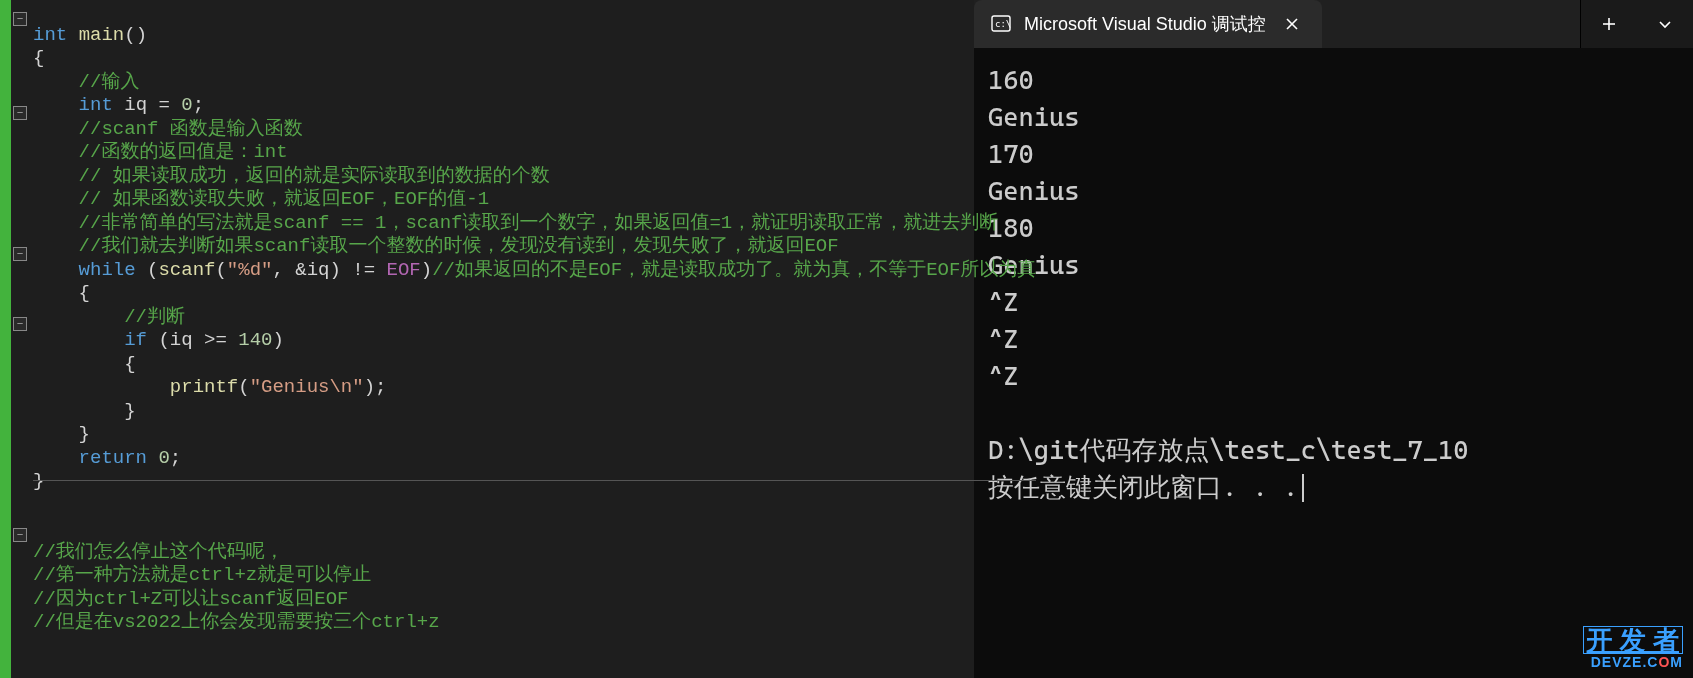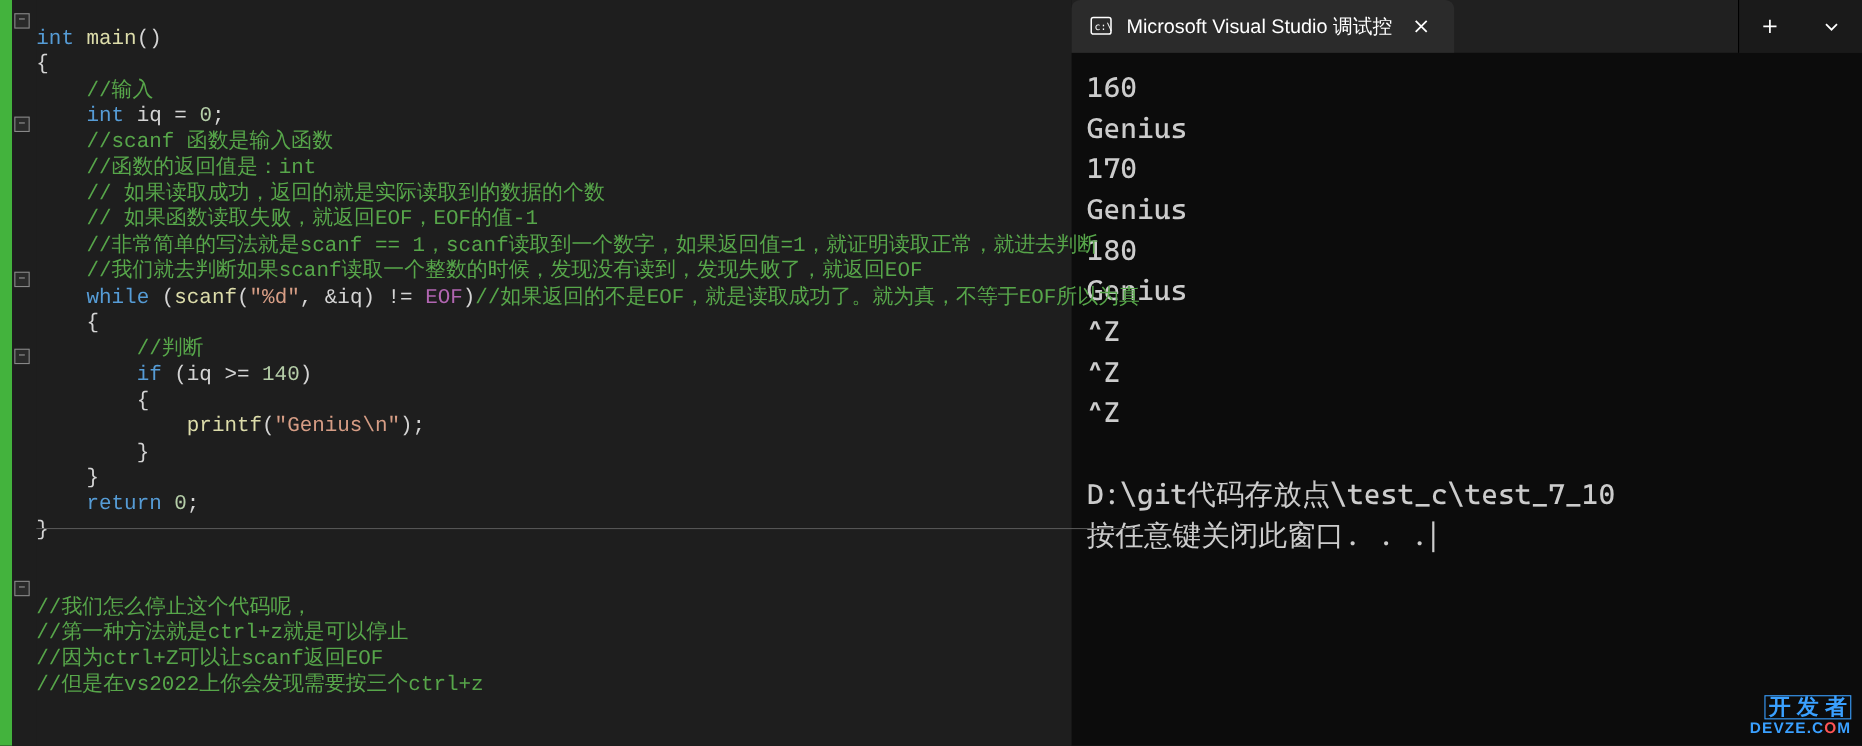--- a/index.html
+++ b/index.html
@@ -140,21 +140,21 @@
   .watermark {
     position:absolute;
     right: 10px; bottom: 8px;
     font-family: Arial, sans-serif;
     color:#3aa0ff;
     font-weight:bold;
     text-align:right;
     line-height:1;
     pointer-events:none;
   }
-  .watermark .l1{ font-size:20px; border:1px solid #3aa0ff; padding:0 3px; display:inline-block;}
+  .watermark .l1{ font-size:26px; border:1px solid #3aa0ff; padding:0 3px; display:inline-block;text-decoration:underline;}
   .watermark .l2{ font-size:14px; letter-spacing:1px;padding-left:46px;}
   .o-red{ color:#ff5555;}
 </style>
 </head>
 <body>
 
 <div class="editor-pane">
   <div class="indicator-margin"></div>
   <div class="folding-margin">
     <div class="fold-box" style="top:12px">−</div>

